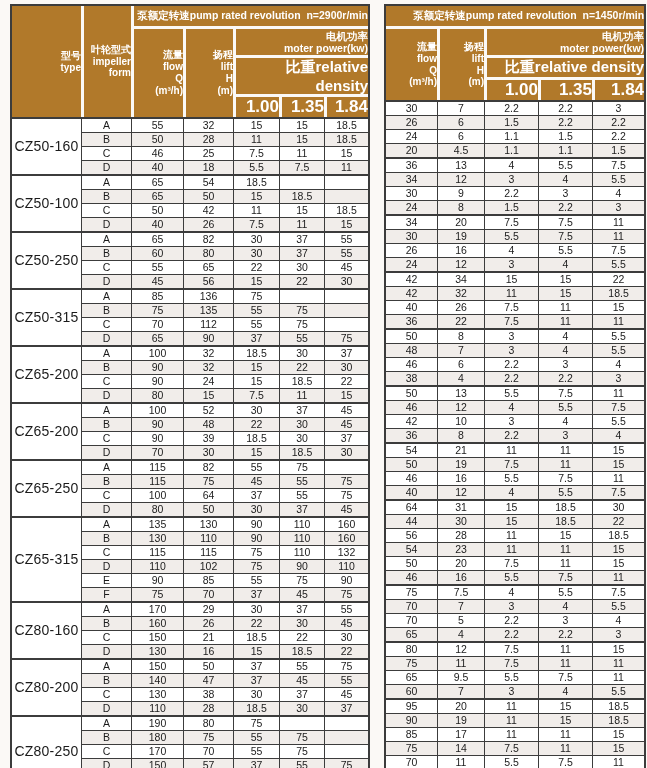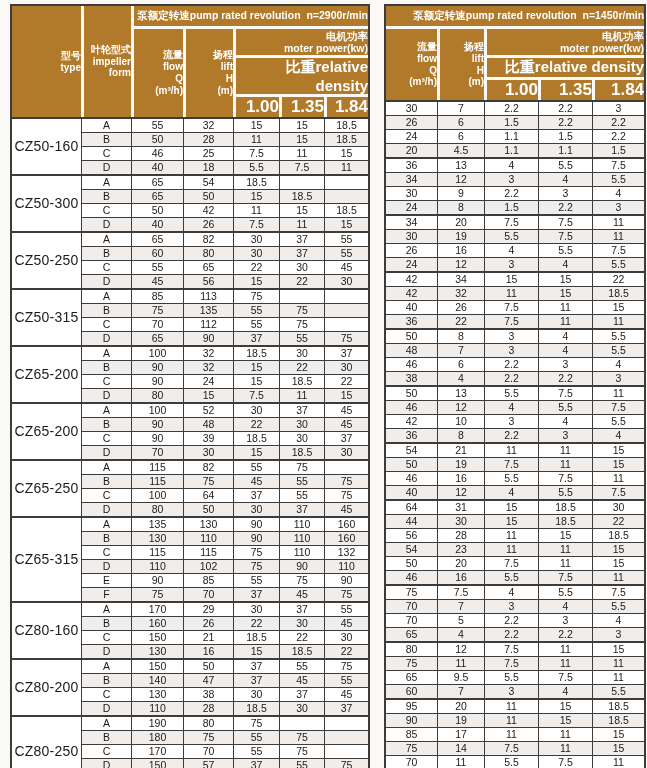--- a/index.html
+++ b/index.html
@@ -124,21 +124,21 @@
         </tr>
         <tr class="alt">
           <td class="c imp">D</td>
           <td class="c val">40</td>
           <td class="c val">18</td>
           <td class="c val">5.5</td>
           <td class="c val">7.5</td>
           <td class="c val">11</td>
         </tr>
         <tr>
-          <td class="c model nl gs" rowspan="4">CZ50-300</td>
+          <td class="c model nl gs" rowspan="4">CZ50-100</td>
           <td class="c imp gs">A</td>
           <td class="c val gs">65</td>
           <td class="c val gs">54</td>
           <td class="c val gs">18.5</td>
           <td class="c val gs"></td>
           <td class="c val gs"></td>
         </tr>
         <tr class="alt">
           <td class="c imp">B</td>
           <td class="c val">65</td>
@@ -193,21 +193,21 @@
           <td class="c val">45</td>
           <td class="c val">56</td>
           <td class="c val">15</td>
           <td class="c val">22</td>
           <td class="c val">30</td>
         </tr>
         <tr>
           <td class="c model nl gs" rowspan="4">CZ50-315</td>
           <td class="c imp gs">A</td>
           <td class="c val gs">85</td>
-          <td class="c val gs">113</td>
+          <td class="c val gs">136</td>
           <td class="c val gs">75</td>
           <td class="c val gs"></td>
           <td class="c val gs"></td>
         </tr>
         <tr class="alt">
           <td class="c imp">B</td>
           <td class="c val">75</td>
           <td class="c val">135</td>
           <td class="c val">55</td>
           <td class="c val">75</td>

